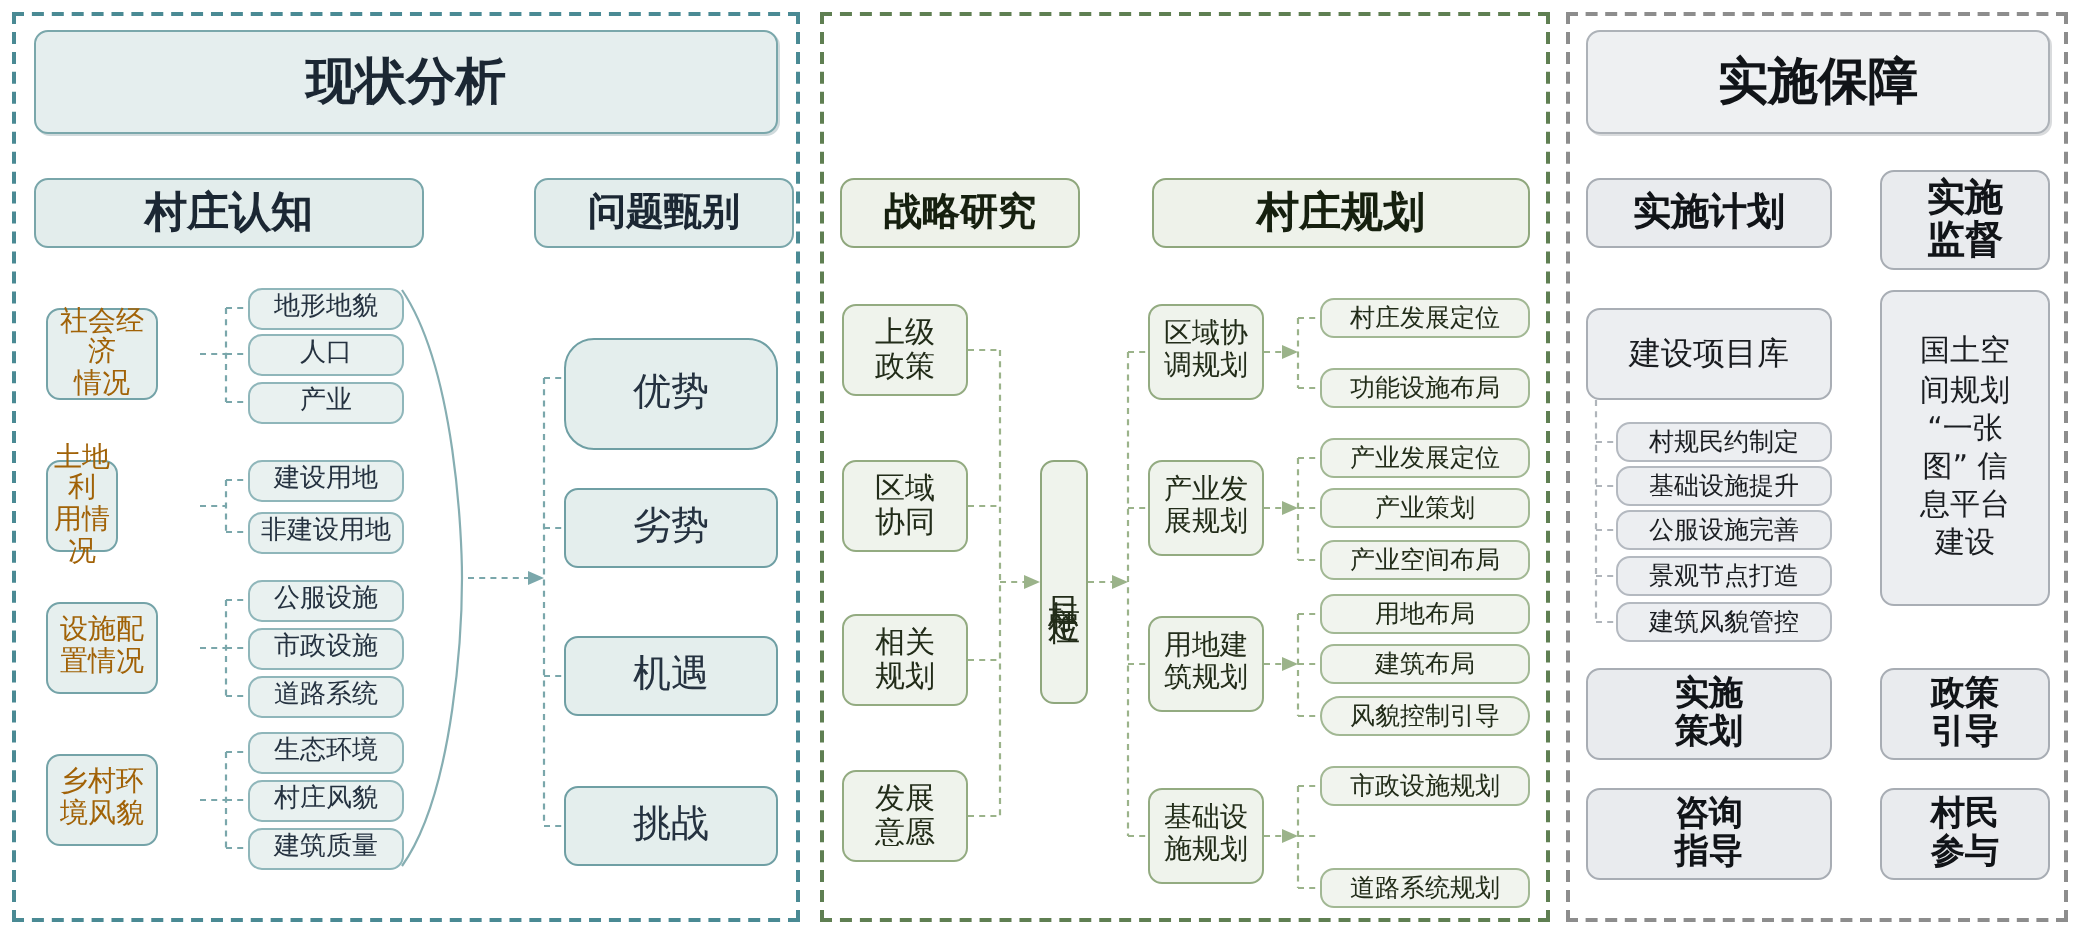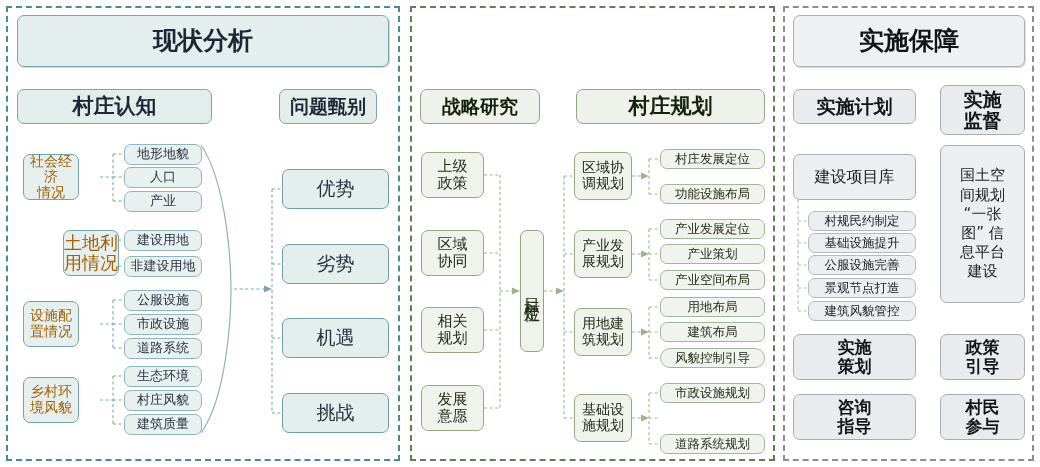--- a/index.html
+++ b/index.html
@@ -159,25 +159,25 @@
       <path d="M798 288 H808"></path>
       <path d="M798 311 H808"></path>
     </g>
   </svg>
 
   <div class="panel teal" style="left:6px;top:6px;width:394px;height:455px;"></div>
 
   <div class="node t-head" style="left:17px;top:15px;width:372px;height:52px;font-size:25px;">现状分析</div>
 
   <div class="node t-sub" style="left:17px;top:89px;width:195px;height:35px;font-size:21px;">村庄认知</div>
-  <div class="node t-sub" style="left:279px;top:89px;width:98px;height:35px;font-size:19px;text-align:right;">问题甄别</div>
+  <div class="node t-sub" style="left:267px;top:89px;width:130px;height:35px;font-size:19px;text-align:right;">问题甄别</div>
 
   <div class="node t-cat" style="left:23px;top:154px;width:56px;height:46px;font-size:14px;">社会经济
 情况</div>
-  <div class="node t-cat" style="left:23px;top:230px;width:56px;height:46px;font-size:18px;margin-left:40px;">土地利
+  <div class="node t-cat" style="left:23px;top:230px;width:36px;height:46px;font-size:14px;">土地利
 用情况</div>
   <div class="node t-cat" style="left:23px;top:301px;width:56px;height:46px;font-size:14px;">设施配
 置情况</div>
   <div class="node t-cat" style="left:23px;top:377px;width:56px;height:46px;font-size:14px;">乡村环
 境风貌</div>
 
   <div class="node t-leaf" style="left:124px;top:144px;width:78px;height:21px;font-size:13px;">地形地貌</div>
   <div class="node t-leaf" style="left:124px;top:167px;width:78px;height:21px;font-size:13px;">人口</div>
   <div class="node t-leaf" style="left:124px;top:191px;width:78px;height:21px;font-size:13px;">产业</div>
 
@@ -185,21 +185,21 @@
   <div class="node t-leaf" style="left:124px;top:256px;width:78px;height:21px;font-size:13px;">非建设用地</div>
 
   <div class="node t-leaf" style="left:124px;top:290px;width:78px;height:21px;font-size:13px;">公服设施</div>
   <div class="node t-leaf" style="left:124px;top:314px;width:78px;height:21px;font-size:13px;">市政设施</div>
   <div class="node t-leaf" style="left:124px;top:338px;width:78px;height:21px;font-size:13px;">道路系统</div>
 
   <div class="node t-leaf" style="left:124px;top:366px;width:78px;height:21px;font-size:13px;">生态环境</div>
   <div class="node t-leaf" style="left:124px;top:390px;width:78px;height:21px;font-size:13px;">村庄风貌</div>
   <div class="node t-leaf" style="left:124px;top:414px;width:78px;height:21px;font-size:13px;">建筑质量</div>
 
-  <div class="node t-swot" style="left:282px;top:169px;width:107px;height:40px;font-size:19px;">优势</div>
+  <div class="node t-swot" style="left:282px;top:169px;width:107px;height:56px;font-size:19px;border-radius:15px;">优势</div>
   <div class="node t-swot" style="left:282px;top:244px;width:107px;height:40px;font-size:19px;">劣势</div>
   <div class="node t-swot" style="left:282px;top:318px;width:107px;height:40px;font-size:19px;">机遇</div>
   <div class="node t-swot" style="left:282px;top:393px;width:107px;height:40px;font-size:19px;">挑战</div>
 
   <div class="panel green" style="left:410px;top:6px;width:365px;height:455px;"></div>
 
 
   <div class="node g-sub" style="left:420px;top:89px;width:120px;height:35px;font-size:19px;">战略研究</div>
   <div class="node g-sub" style="left:576px;top:89px;width:189px;height:35px;font-size:21px;">村庄规划</div>
 

